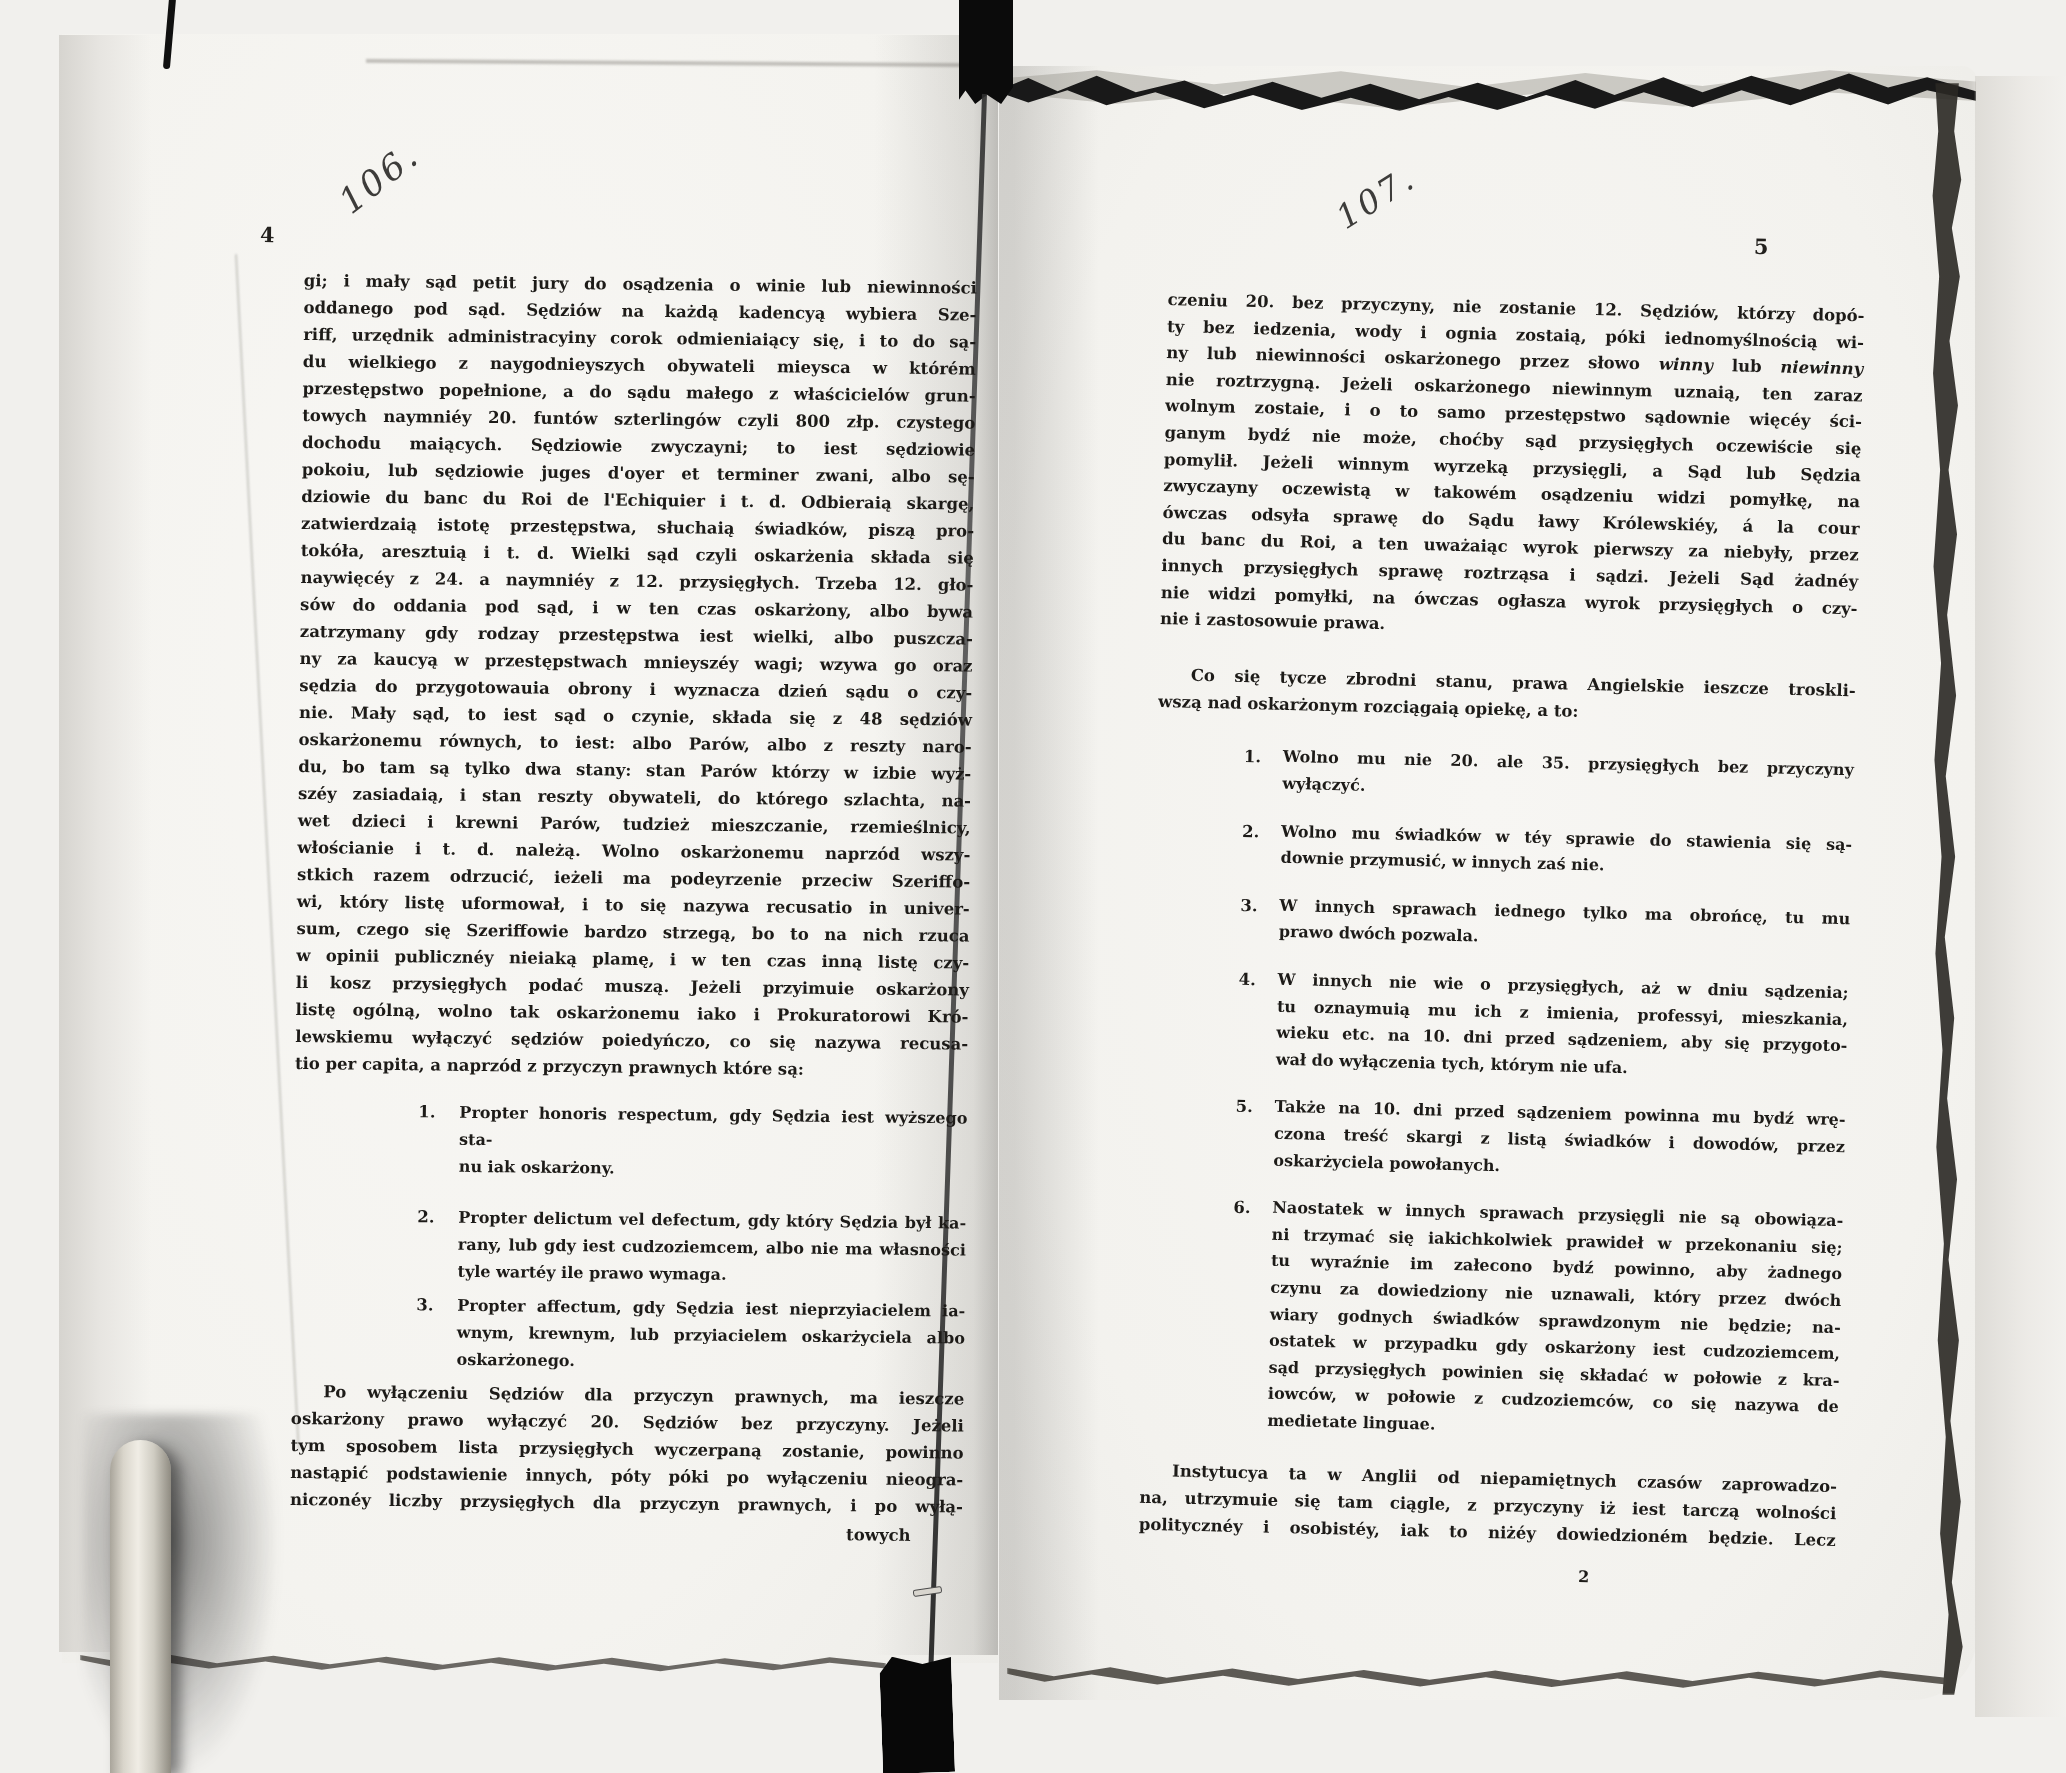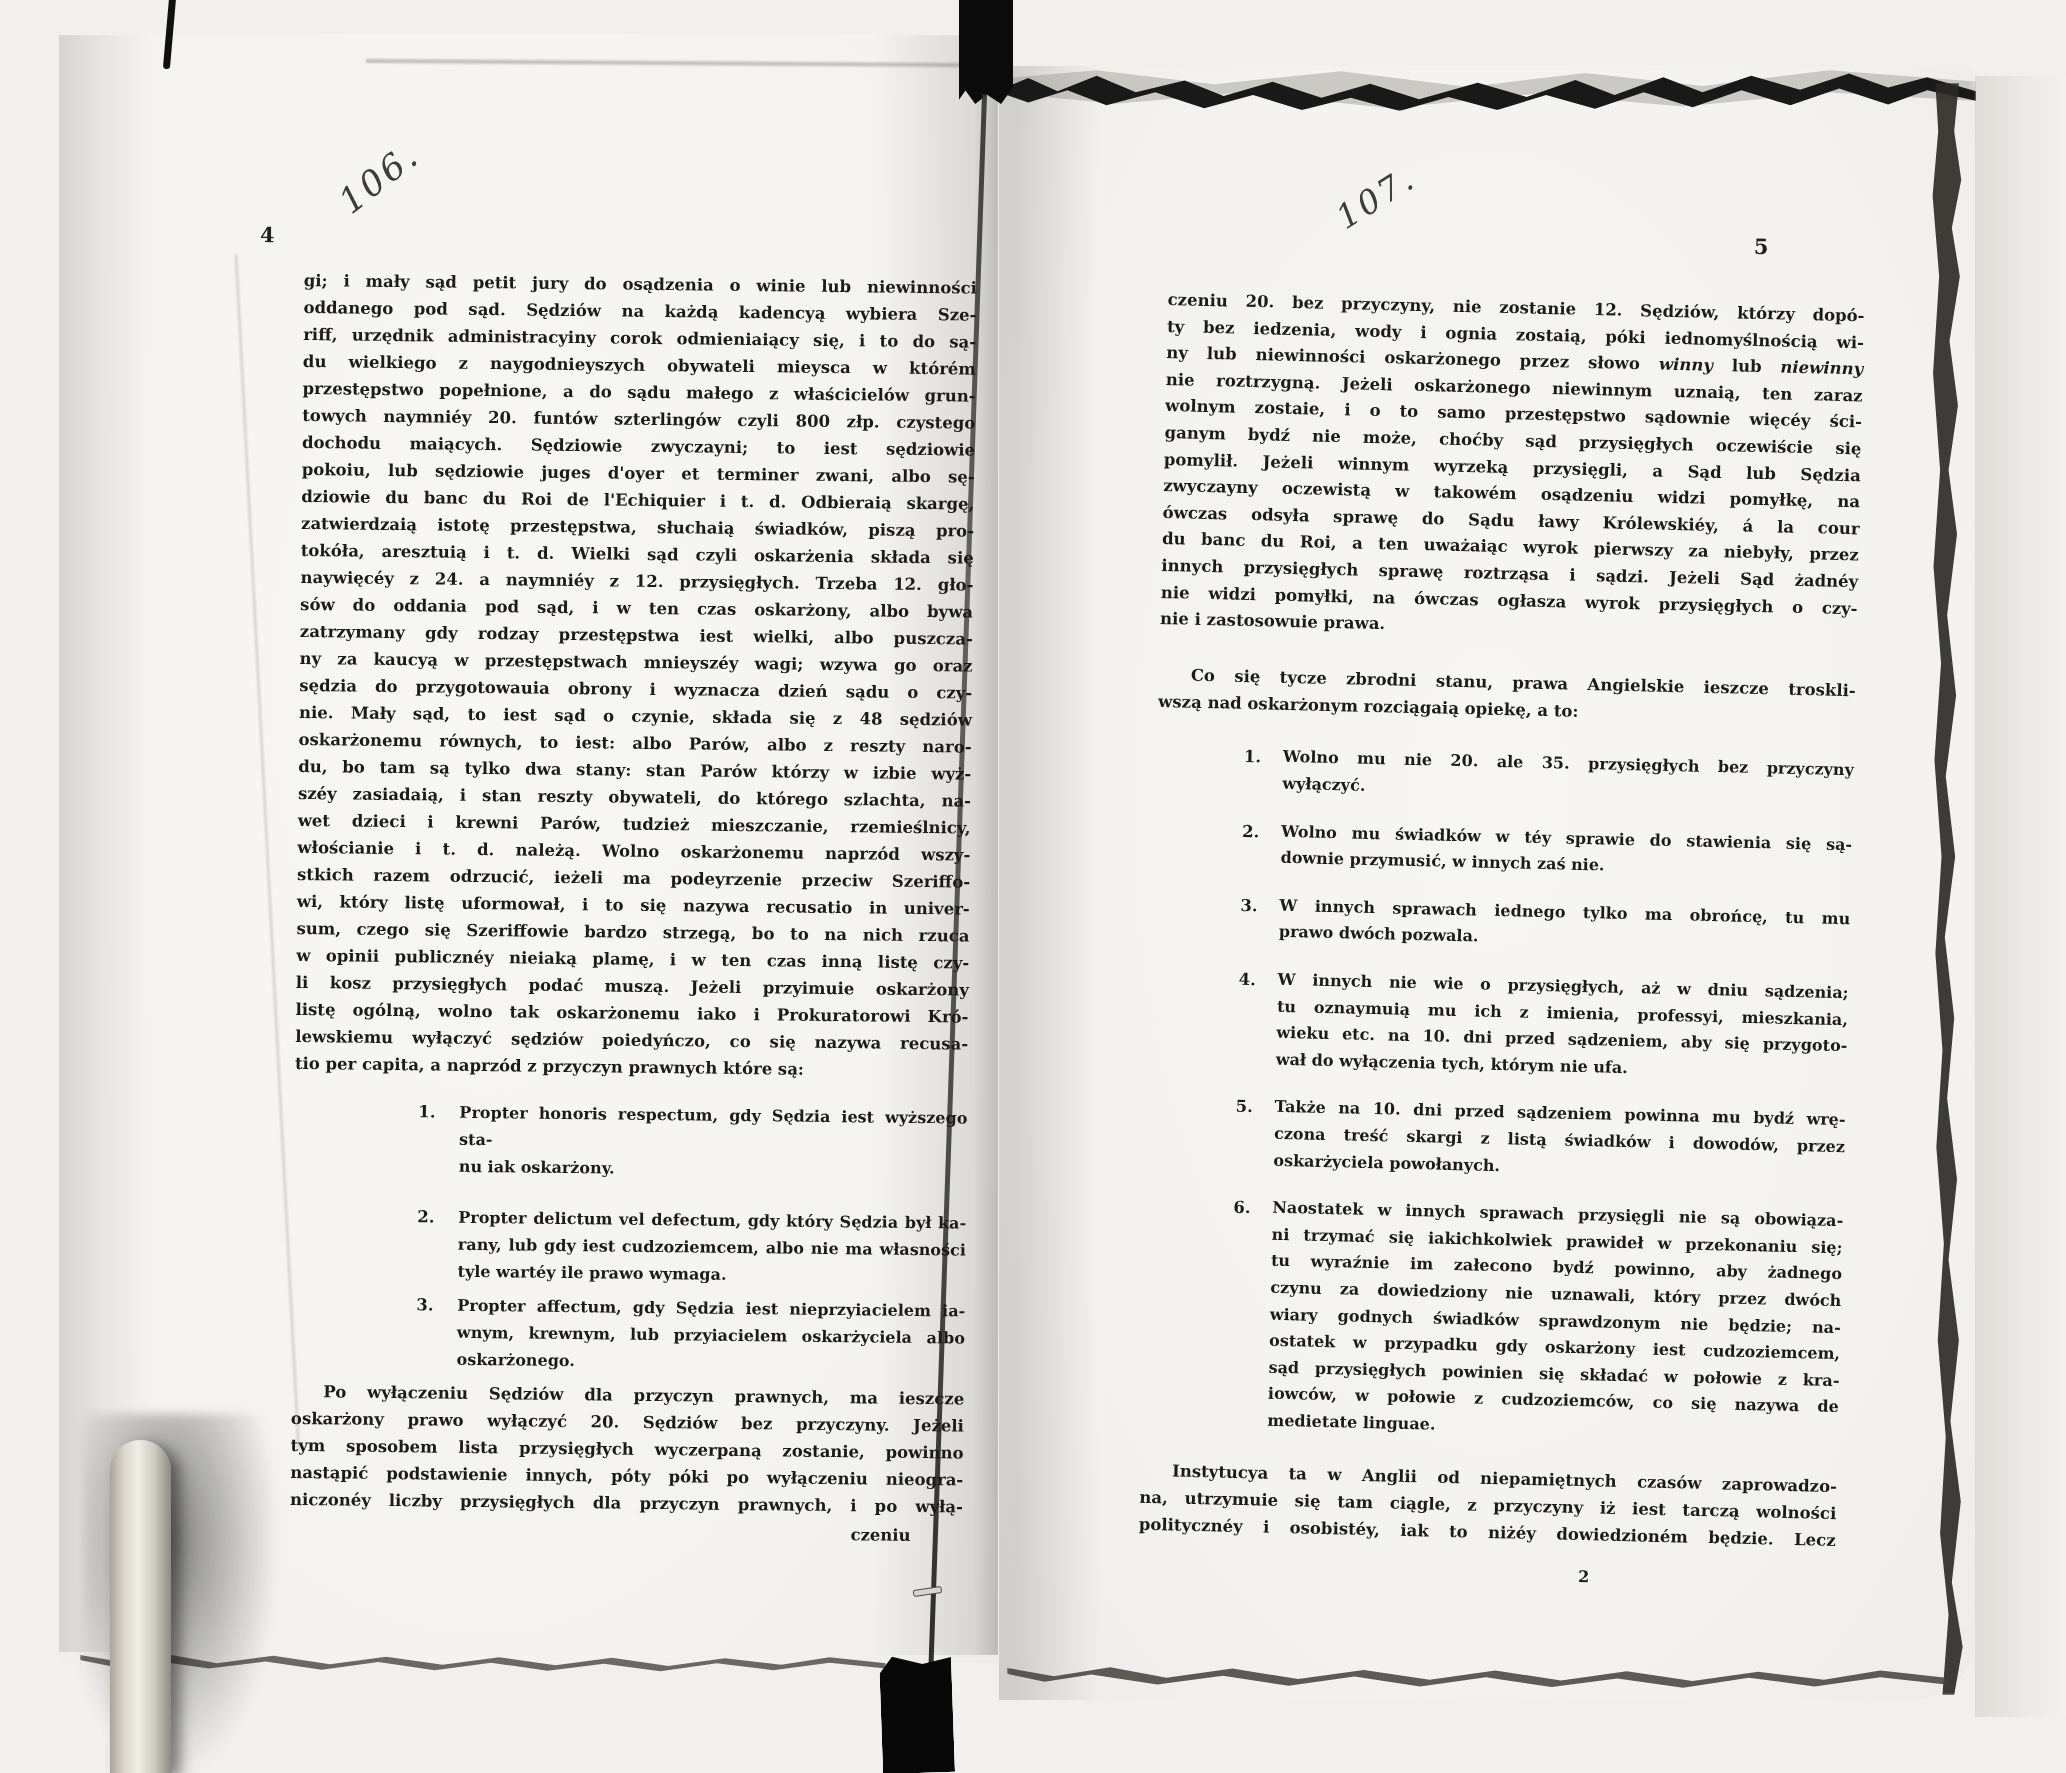--- a/index.html
+++ b/index.html
@@ -180,21 +180,21 @@
         </div>
       </div>
     <div class="block closing-left" data-justify-last="true" data-indent-first="true">
         <div class="line">Po wyłączeniu Sędziów dla przyczyn prawnych, ma ieszcze</div>
         <div class="line">oskarżony prawo wyłączyć 20. Sędziów bez przyczyny.  Jeżeli</div>
         <div class="line">tym sposobem lista przysięgłych wyczerpaną zostanie, powinno</div>
         <div class="line">nastąpić podstawienie innych, póty póki po wyłączeniu nieogra-</div>
         <div class="line last">niczonéy liczby przysięgłych dla przyczyn prawnych, i po wyłą-</div>
       </div>
     <div class="catchword-row">
-      <span class="catchword">czeniu</span>
+      <span class="catchword">towych</span>
     </div>
   </div>
 
   <div class="handnum hand-right">107.</div>
   <div class="pagenum pagenum-right">5</div>
   <div class="text text-right">
     <div class="block">
         <div class="line">czeniu 20. bez przyczyny, nie zostanie 12. Sędziów, którzy dopó-</div>
         <div class="line">ty bez iedzenia, wody i ognia zostaią, póki iednomyślnością wi-</div>
         <div class="line">ny lub niewinności oskarżonego przez słowo <i>winny</i> lub <i>niewinny</i></div>

